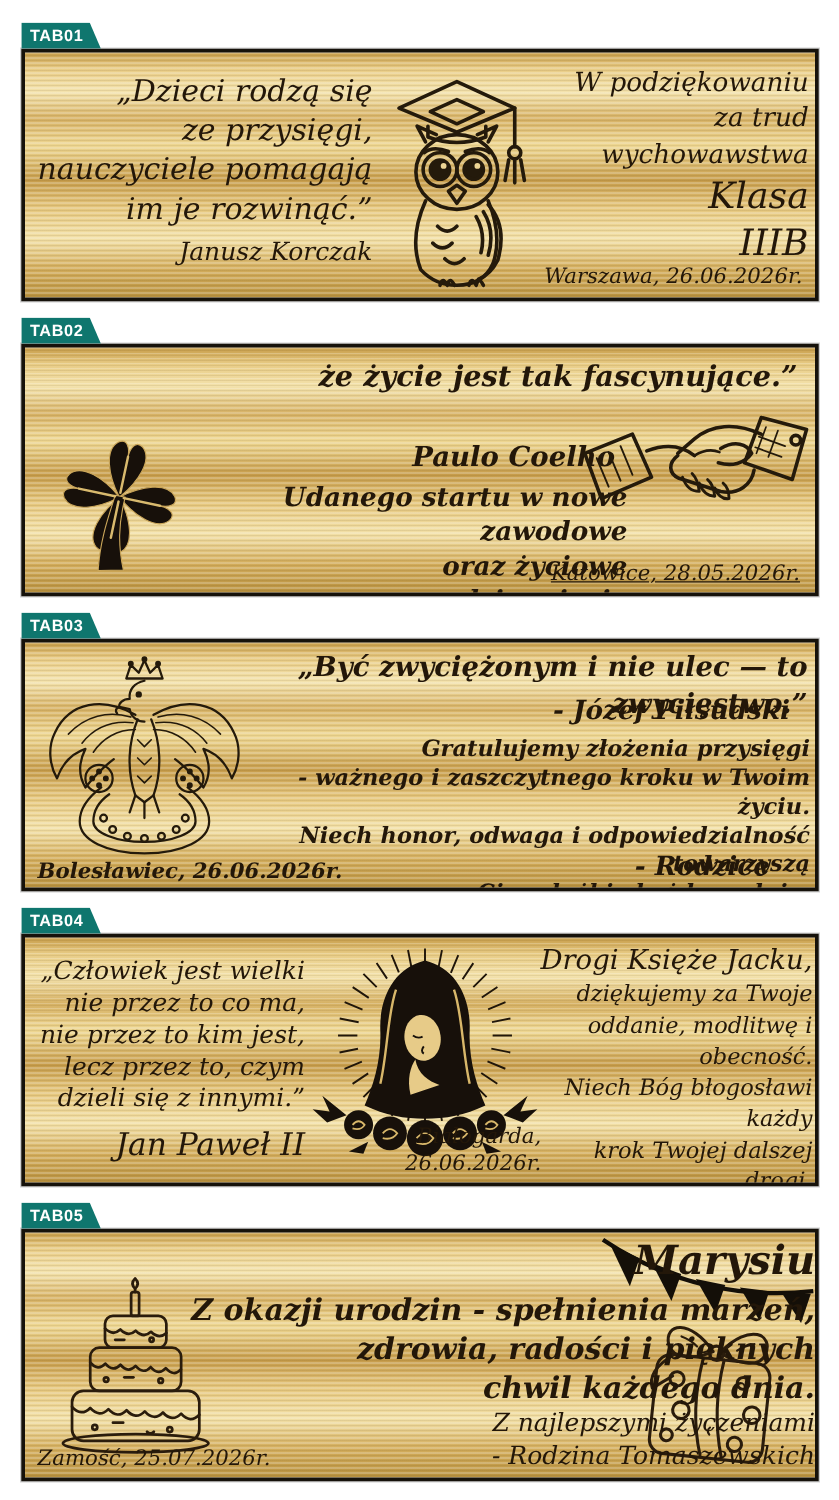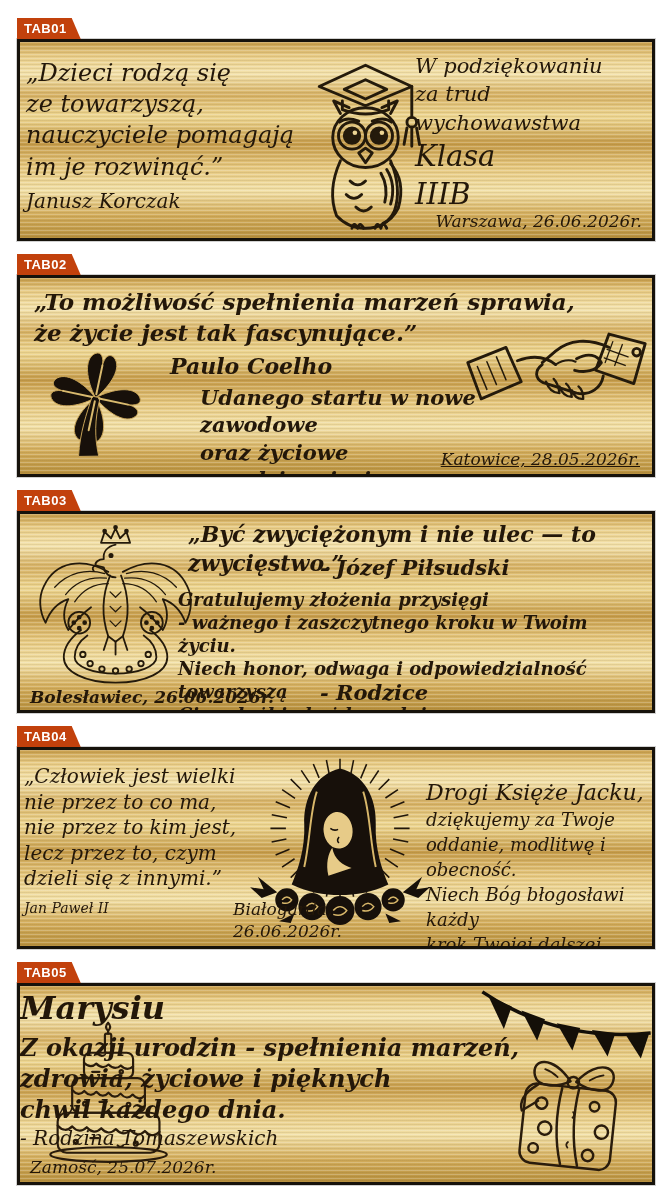--- a/index.html
+++ b/index.html
@@ -1,44 +1,44 @@
 <!DOCTYPE html>
 <html><head>
 <meta charset="utf-8">
 <style>
   html,body{margin:0;padding:0;background:#ffffff;width:671px;height:1200px;overflow:hidden;
     font-family:"DejaVu Serif", serif;}
   .sheet{padding:18px 16px 0 17px;}
   .unit{margin-bottom:13px;}
-  .tab{display:inline-block;background:#c2410c;color:#fff;
+  .tab{display:inline-block;background:#0f766e;color:#fff;
     font-family:"Liberation Sans", sans-serif;font-weight:bold;font-size:13px;
     letter-spacing:.5px;padding:3px 14px 3px 7px;position:relative;z-index:2;
     clip-path:polygon(0 0,calc(100% - 9px) 0,100% 100%,0 100%);vertical-align:bottom;}
   .plaque{position:relative;width:632px;height:196px;border:3px solid #16120b;
     box-shadow:0 0 0 1px rgba(0,0,0,.18);color:#231709;overflow:hidden;
     background:
       repeating-linear-gradient(180deg, rgba(255,255,255,.22) 0 1px, rgba(0,0,0,0) 1px 2px, rgba(96,66,14,.10) 2px 3px, rgba(0,0,0,0) 3px 4px),
       linear-gradient(180deg,#c79d49 0%,#e9cd87 7%,#f3e2ac 16%,#d6b164 27%,#eed792 38%,#c69c4a 52%,#e6c87f 64%,#f2e0a7 76%,#d3ad5c 88%,#b8913f 100%);}
   .abs{position:absolute;z-index:1;}
-  .txt{text-align:left;font-style:italic;line-height:1.3;}
+  .txt{text-align:right;font-style:italic;line-height:1.3;}
   .script{font-weight:bold;}
   .sm{font-size:17px;}
   svg{display:block;}
 </style>
 </head>
 <body>
 
 <div class="sheet">
 
   <div class="unit">
     <div class="tab">TAB01</div>
     <div class="plaque">
       <div class="abs txt" style="left:6px;top:16px;width:272px;font-size:24px;">
         <div>„Dzieci rodzą się</div>
-        <div>ze towarzyszą,</div>
+        <div>ze przysięgi,</div>
         <div>nauczyciele pomagają</div>
         <div>im je rozwinąć.”</div>
         <div style="font-size:20px;margin-top:5px;">Janusz Korczak</div>
       </div>
       <div class="abs" style="left:278px;top:3px;">
         <svg width="135" height="190" viewBox="0 0 140 195">
           <g stroke="#241a0b" stroke-width="3" fill="none" stroke-linejoin="round" stroke-linecap="round">
             <path d="M22 42 L70 20 L118 42 L70 62 Z"></path>
             <path d="M48 45 L70 35 L92 45 L70 55 Z"></path>
             <path d="M46 57 L46 66 Q70 75 94 66 L94 57"></path>
@@ -71,21 +71,20 @@
         <div style="font-size:29px;line-height:1.25;">IIIB</div>
       </div>
       <div class="abs txt sm" style="right:10px;bottom:6px;margin-top:36px;">Warszawa, 26.06.2026r.</div>
     </div>
   </div>
 
   <div class="unit">
     <div class="tab">TAB02</div>
     <div class="plaque">
       <div class="abs txt script" style="left:14px;right:14px;top:8px;font-size:23px;line-height:1.35;">
-        <div>„To możliwość spełnienia marzeń sprawia,</div>
         <div>że życie jest tak fascynujące.”</div>
       </div>
       <div class="abs txt script" style="left:150px;right:160px;top:74px;font-size:22px;">Paulo Coelho</div>
       <div class="abs txt script" style="left:140px;right:150px;top:106px;font-size:21px;line-height:1.3;margin-left:40px;">
         <div>Udanego startu w nowe zawodowe</div>
         <div>oraz życiowe przedsięwzięcia</div>
         <div>życzą współpracownicy</div>
       </div>
       <div class="abs" style="left:20px;top:52px;">
         <svg width="112" height="140" viewBox="0 0 125 155">
@@ -184,21 +183,21 @@
 
   <div class="unit">
     <div class="tab">TAB04</div>
     <div class="plaque">
       <div class="abs txt" style="left:4px;top:14px;width:220px;font-size:20px;line-height:1.28;">
         <div>„Człowiek jest wielki</div>
         <div>nie przez to co ma,</div>
         <div>nie przez to kim jest,</div>
         <div>lecz przez to, czym</div>
         <div>dzieli się z innymi.”</div>
-        <div style="font-size:14px;margin-top:8px;">Jan Paweł II</div>
+        <div style="font-size:25px;margin-top:8px;">Jan Paweł II</div>
       </div>
       <div class="abs" style="left:228px;top:3px;">
         <svg width="184" height="172" viewBox="0 0 190 178">
           <g stroke="#20160a" stroke-width="1.6">
             <g id="r8">
               <path d="M151 78 L167 78 M135 118 L146 129 M95 134 L95 150 M55 118 L44 129 M39 78 L23 78 M55 38 L44 27 M95 22 L95 6 M135 38 L146 27"></path>
             </g>
             <use href="#r8" transform="rotate(11.25 95 78)"></use>
             <use href="#r8" transform="rotate(22.5 95 78)"></use>
             <use href="#r8" transform="rotate(33.75 95 78)"></use>
@@ -221,42 +220,43 @@
           </g>
           <g stroke="#d8b76a" stroke-width="1.5" fill="none">
             <path d="M35 152 q5 -6 10 0 q-3 5 -10 3"></path>
             <path d="M60 159 q6 -7 12 0 q-4 6 -12 4"></path>
             <path d="M88 163 q7 -8 14 0 q-5 7 -14 4"></path>
             <path d="M118 159 q6 -7 12 0 q-4 6 -12 4"></path>
             <path d="M145 152 q5 -6 10 0 q-3 5 -10 3"></path>
           </g>
         </svg>
       </div>
-      <div class="abs txt" style="left:406px;right:2px;top:28px;font-size:18px;line-height:1.38;">
+      <div class="abs txt" style="left:406px;right:2px;top:4px;font-size:18px;line-height:1.38;">
         <div style="font-size:22px;">Drogi Księże Jacku,</div>
         <div>dziękujemy za Twoje</div>
         <div>oddanie, modlitwę i obecność.</div>
         <div>Niech Bóg błogosławi każdy</div>
         <div>krok Twojej dalszej drogi.</div>
 
       </div>
       <div class="abs txt sm" style="left:213px;width:200px;bottom:4px;">Białogarda, 26.06.2026r.</div>
     </div>
   </div>
 
   <div class="unit">
     <div class="tab">TAB05</div>
     <div class="plaque">
       <div class="abs txt script" style="left:0;right:0;top:2px;font-size:32px;z-index:2;">Marysiu</div>
       <div class="abs txt script" style="left:0;right:0;top:46px;font-size:24px;line-height:1.3;z-index:2;">
         <div>Z okazji urodzin - spełnienia marzeń,</div>
-        <div>zdrowia, życiowe i pięknych</div>
+        <div>zdrowia, radości i pięknych</div>
         <div>chwil każdego dnia.</div>
       </div>
       <div class="abs txt" style="left:0;right:0;top:140px;font-size:20px;line-height:1.28;z-index:2;">
+        <div>Z najlepszymi życzeniami</div>
         <div>- Rodzina Tomaszewskich</div>
       </div>
       <div class="abs" style="left:14px;top:34px;">
         <svg width="150" height="150" viewBox="0 0 165 165">
           <g stroke="#2a1c0c" stroke-width="2.4" fill="none" stroke-linejoin="round" stroke-linecap="round">
             <ellipse cx="82" cy="148" rx="64" ry="8"></ellipse>
             <rect x="26" y="102" width="112" height="44" rx="10"></rect>
             <path d="M26 116 q8 9 16 1 q8 9 16 1 q8 9 16 1 q8 9 16 1 q8 9 16 1 q8 9 16 1 q8 9 16 1"></path>
             <circle cx="46" cy="134" r="2.2"></circle>
               <path d="M62 130 h9"></path>

